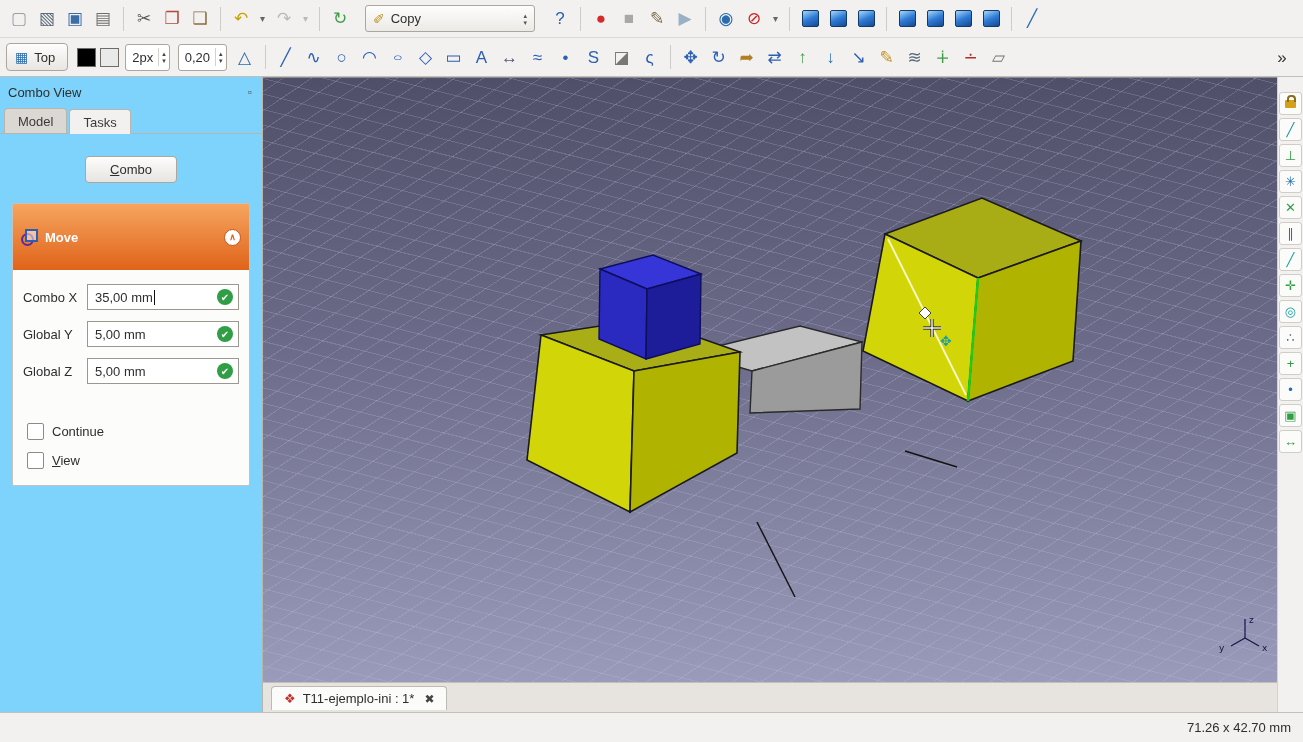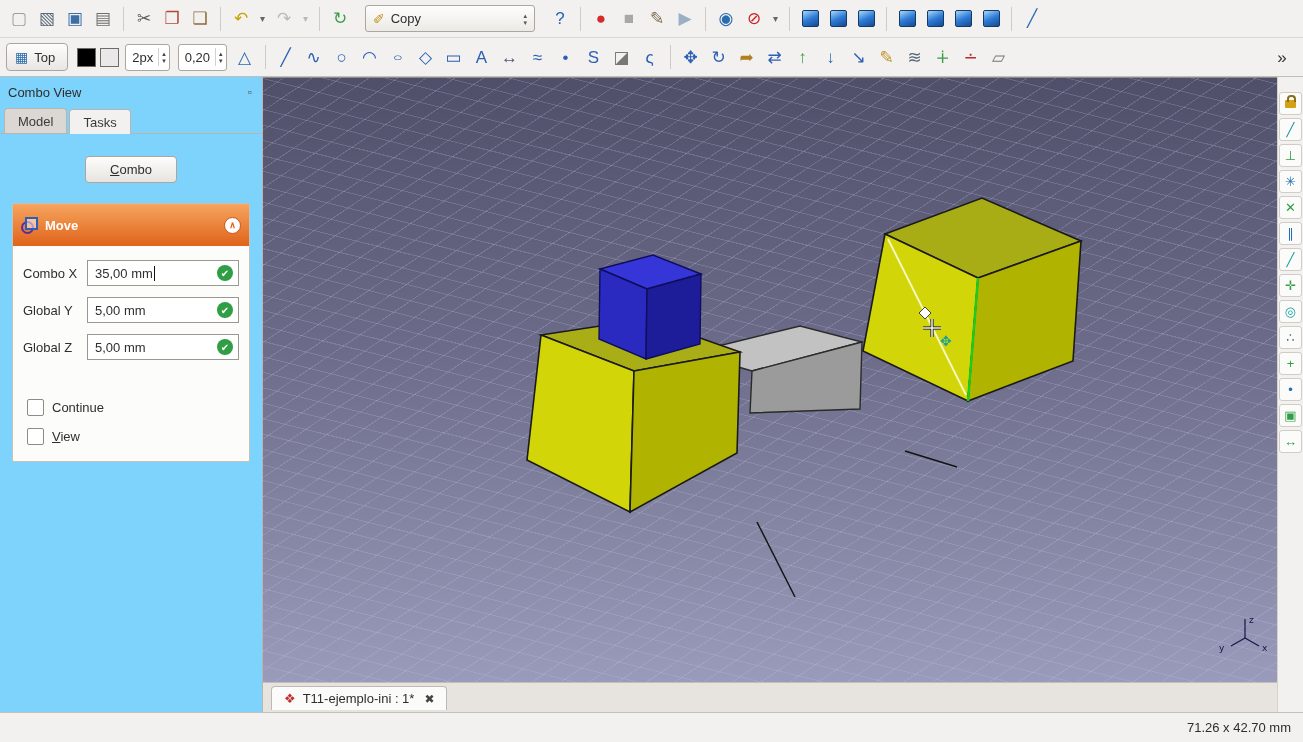--- a/index.html
+++ b/index.html
@@ -47,21 +47,21 @@
   .cv-detach{font-size:12px;color:#555;}
   .cv-tabs{display:flex;align-items:flex-end;height:28px;padding:0 4px;border-bottom:1px solid #b8b4ae;}
   .cv-tab{padding:5px 13px 4px;border:1px solid #b8b4ae;border-bottom:none;background:#dbd8d3;
           border-radius:4px 4px 0 0;margin-right:2px;color:#3a3a3a;position:relative;}
   .cv-tab.active{background:#f2f1f0;top:1px;}
   .cv-content{padding:6px 0 0;}
   .close-btn{display:block;margin:16px auto 20px;padding:5px 24px;background:linear-gradient(#fdfdfc,#e7e4e0);
              border:1px solid #aba69e;border-radius:4px;font-size:13px;color:#2e2e2e;}
   .close-btn::first-letter{text-decoration:underline;}
   .task-box{margin:0 12px;background:#fcfcfb;border:1px solid #c6c2bb;border-radius:2px;}
-  .task-header{height:34px;background:linear-gradient(#f6a55f,#e0631a);display:flex;align-items:center;padding:4px 8px;gap:7px;}
+  .task-header{height:34px;background:linear-gradient(#f6a55f,#e0631a);display:flex;align-items:center;padding:16px 8px;gap:7px;}
   .move-task-icon{position:relative;width:17px;height:16px;flex:0 0 auto;}
   .move-task-icon::before{content:"";position:absolute;left:0;top:4px;width:9px;height:9px;border:2px solid #5a2ca0;border-radius:50%;}
   .move-task-icon::after{content:"";position:absolute;right:0;top:0;width:9px;height:9px;border:2px solid #2b5fb4;background:rgba(255,255,255,.5);}
   .task-title{color:#fff;font-weight:bold;font-size:13px;}
   .collapse{margin-left:auto;width:15px;height:15px;border-radius:50%;background:#fff;color:#e0631a;
             display:flex;align-items:center;justify-content:center;font-size:9px;font-weight:bold;border:1px solid #c95516;}
   .task-form{padding:14px 10px 16px;}
   .field-row{display:flex;align-items:center;margin-bottom:11px;}
   .f-label{width:64px;font-size:13px;color:#2e2e2e;}
   .f-input{flex:1;height:26px;border:1px solid #9c9890;border-radius:0;background:#fff;

